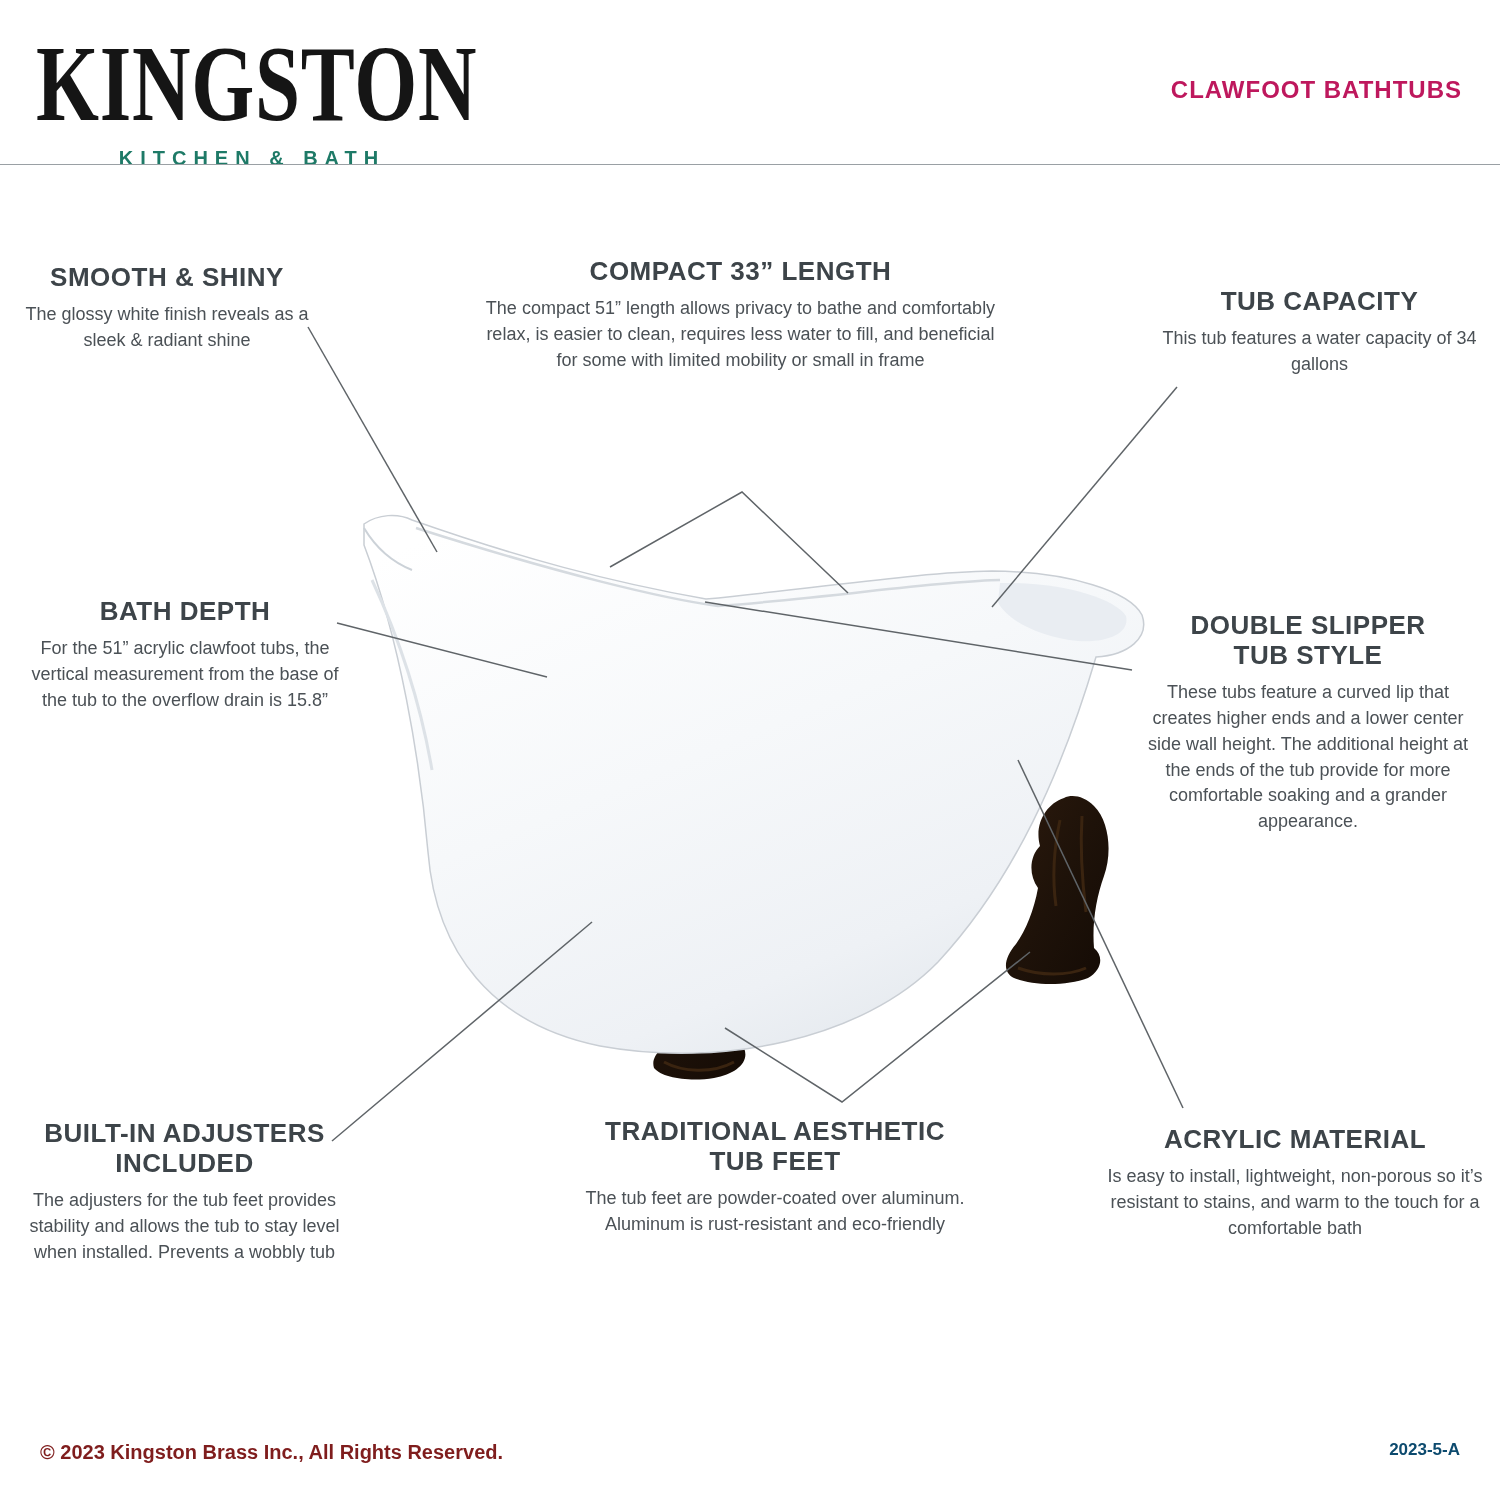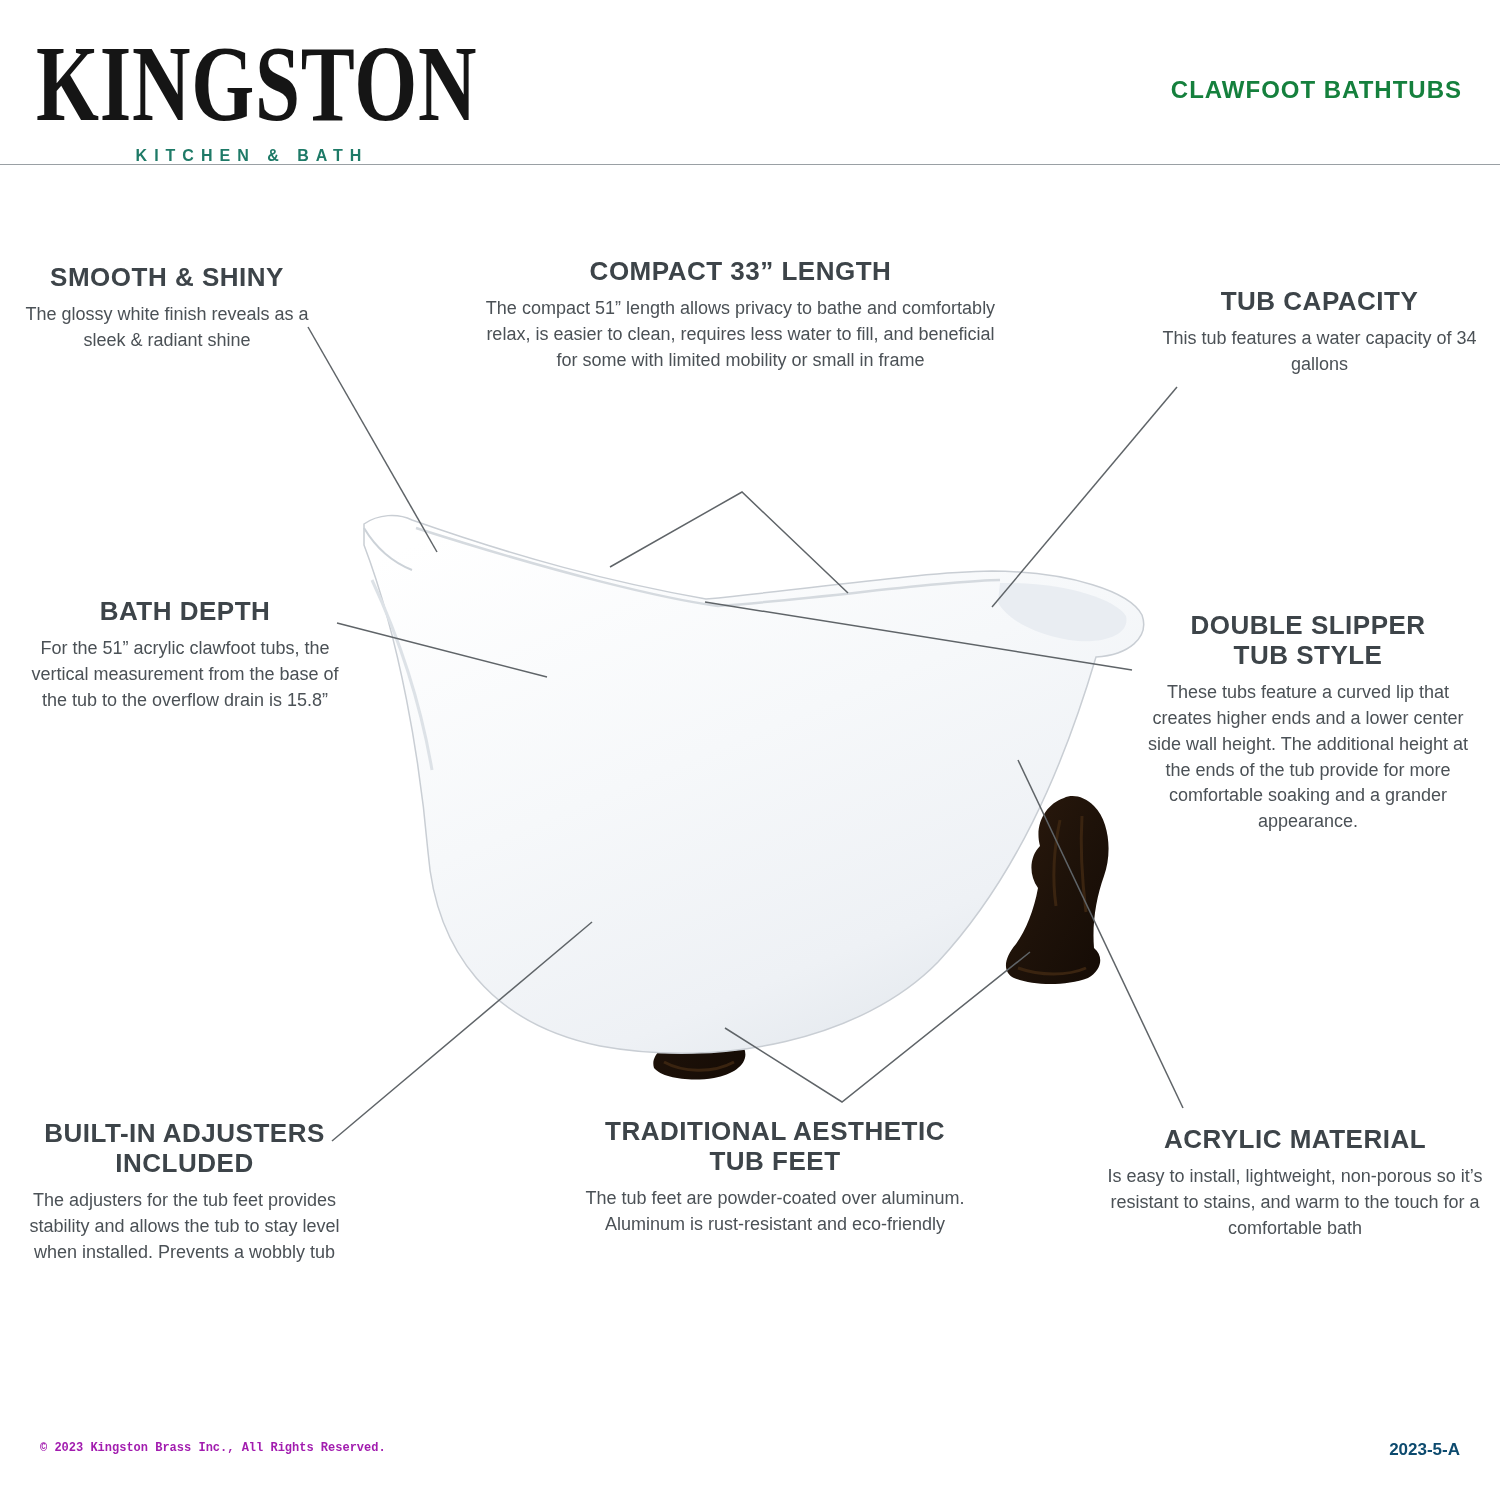--- a/index.html
+++ b/index.html
@@ -8,26 +8,26 @@
     font-family:"Liberation Sans",sans-serif;
   }
   
   .logo{position:absolute;left:36px;top:30px;width:432px;}
   .wordmark{
     font-family:"Liberation Serif",serif;font-weight:700;font-size:108px;line-height:1;
     color:#151515;transform:scaleX(0.75);transform-origin:left top;white-space:nowrap;
     letter-spacing:1px;
   }
   .logo-sub{
-    margin-top:9px;text-align:center;font-size:16px;font-weight:700;
+    margin-top:9px;text-align:center;font-size:20px;font-weight:700;
     letter-spacing:7px;color:#1e7a67;white-space:nowrap;
   }
   .page-title{
     position:absolute;right:38px;top:76px;font-size:24px;font-weight:700;
-    letter-spacing:1px;color:#15803d;
+    letter-spacing:1px;color:#be185d;
   }
   .divider{position:absolute;left:0;top:164px;width:1500px;height:1px;background:#9aa0a4;}
   
   .feature{position:absolute;text-align:center;color:#4b5156;}
   .feature h3{
     margin:0 auto 10px auto;font-size:26px;font-weight:700;line-height:1.16;
     letter-spacing:.5px;color:#3d4449;
   }
   .feature p{margin:0;font-size:18px;line-height:1.43;}
   .f-smooth{left:22px;top:262px;width:290px;text-align:center;}
@@ -35,21 +35,21 @@
   .f-capacity{left:1162px;top:286px;width:315px;}
   .f-depth{left:30px;top:596px;width:310px;}
   .f-slipper{left:1138px;top:610px;width:340px;}
   .f-slipper h3{max-width:250px;}
   .f-adjusters{left:22px;top:1118px;width:325px;}
   .f-adjusters h3{max-width:300px;}
   .f-feet{left:575px;top:1116px;width:400px;}
   .f-feet h3{max-width:380px;}
   .f-acrylic{left:1105px;top:1124px;width:380px;}
   
-  .copyright{position:absolute;left:40px;top:1441px;font-size:12px;font-weight:700;color:#a21caf;font-family:Liberation Mono, monospace;}
+  .copyright{position:absolute;left:40px;top:1441px;font-size:20px;font-weight:700;color:#7f1d1d;}
   .doc-code{position:absolute;right:40px;top:1440px;font-size:17px;font-weight:700;color:#0c4a6e;}
   
   .art{position:absolute;left:0;top:0;width:1500px;height:1500px;pointer-events:none;}
 </style>
 </head>
 <body>
 
 <div class="canvas">
 
   <div class="logo">

